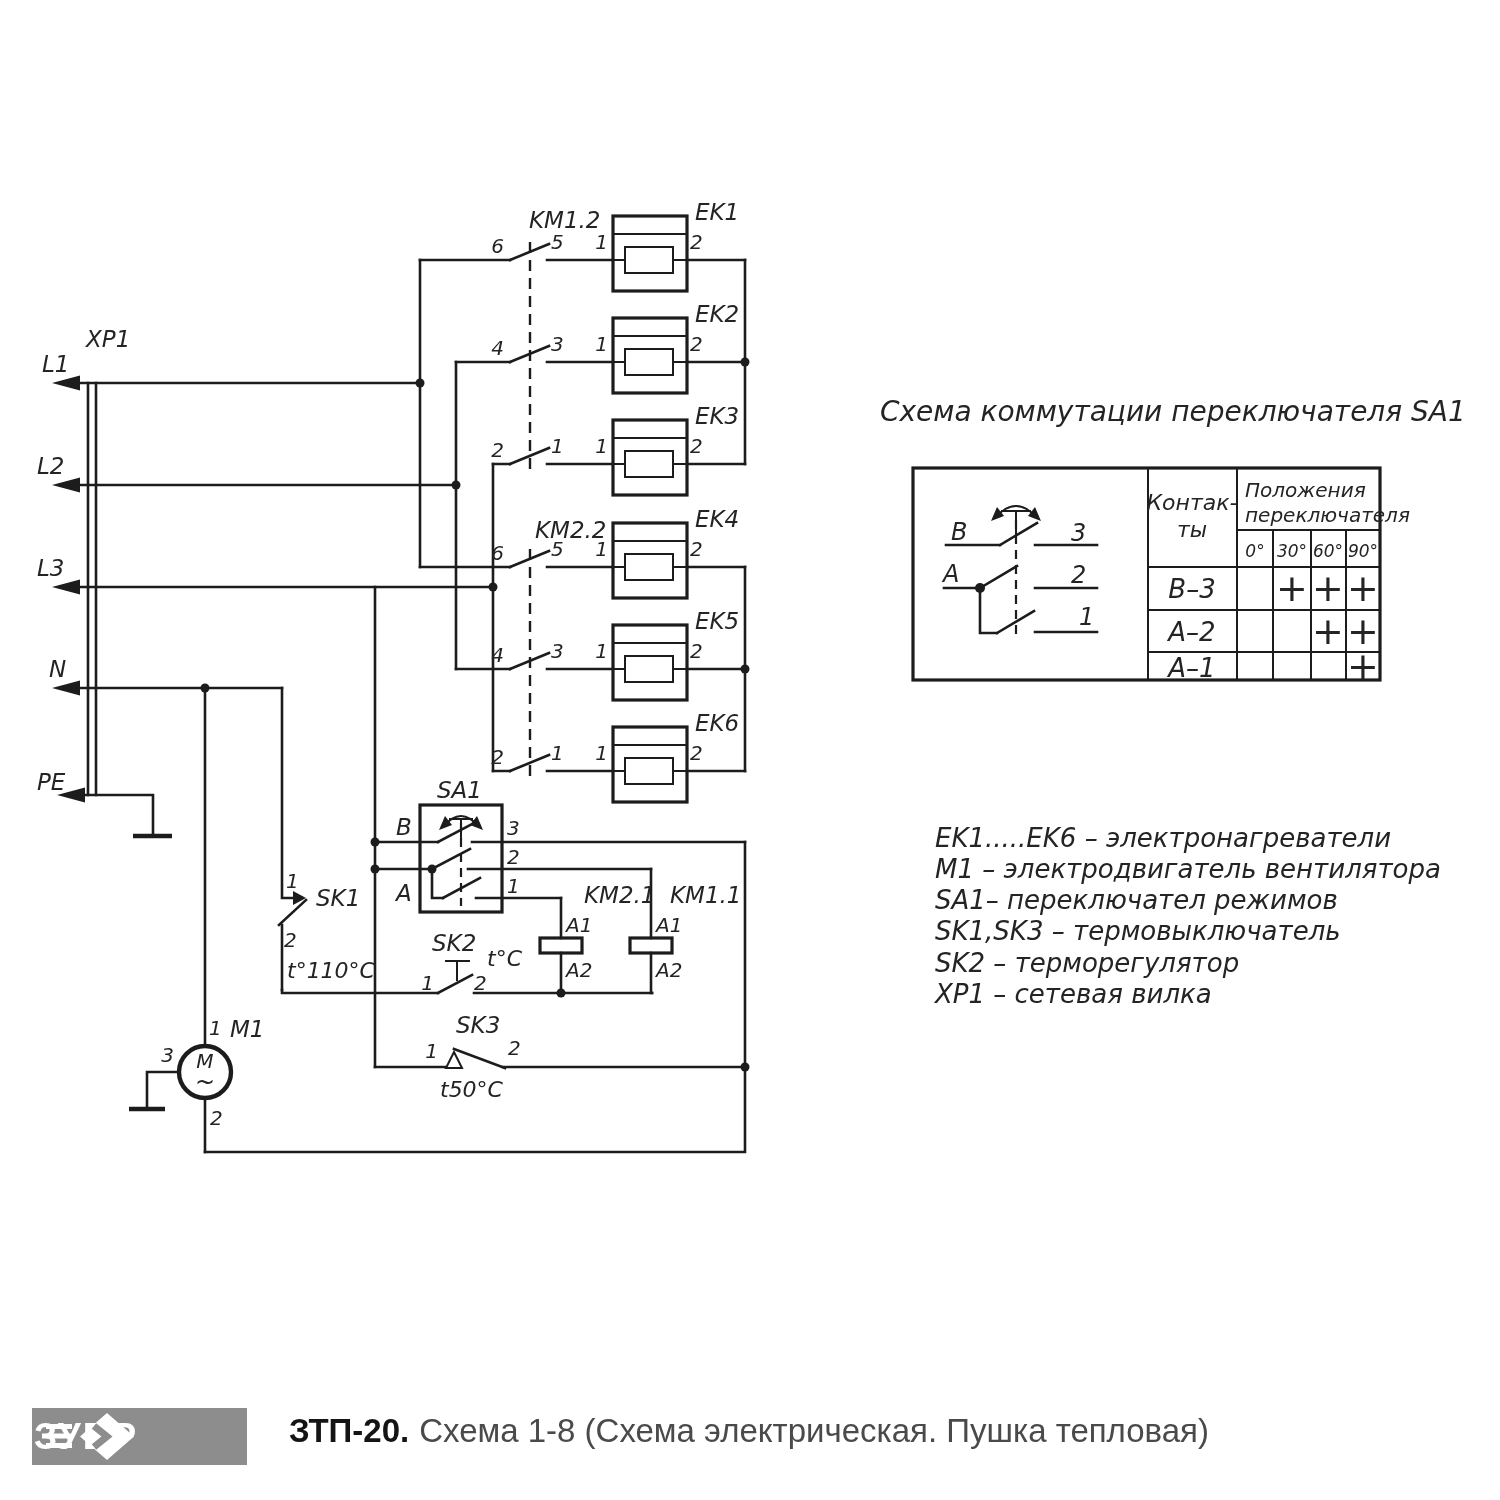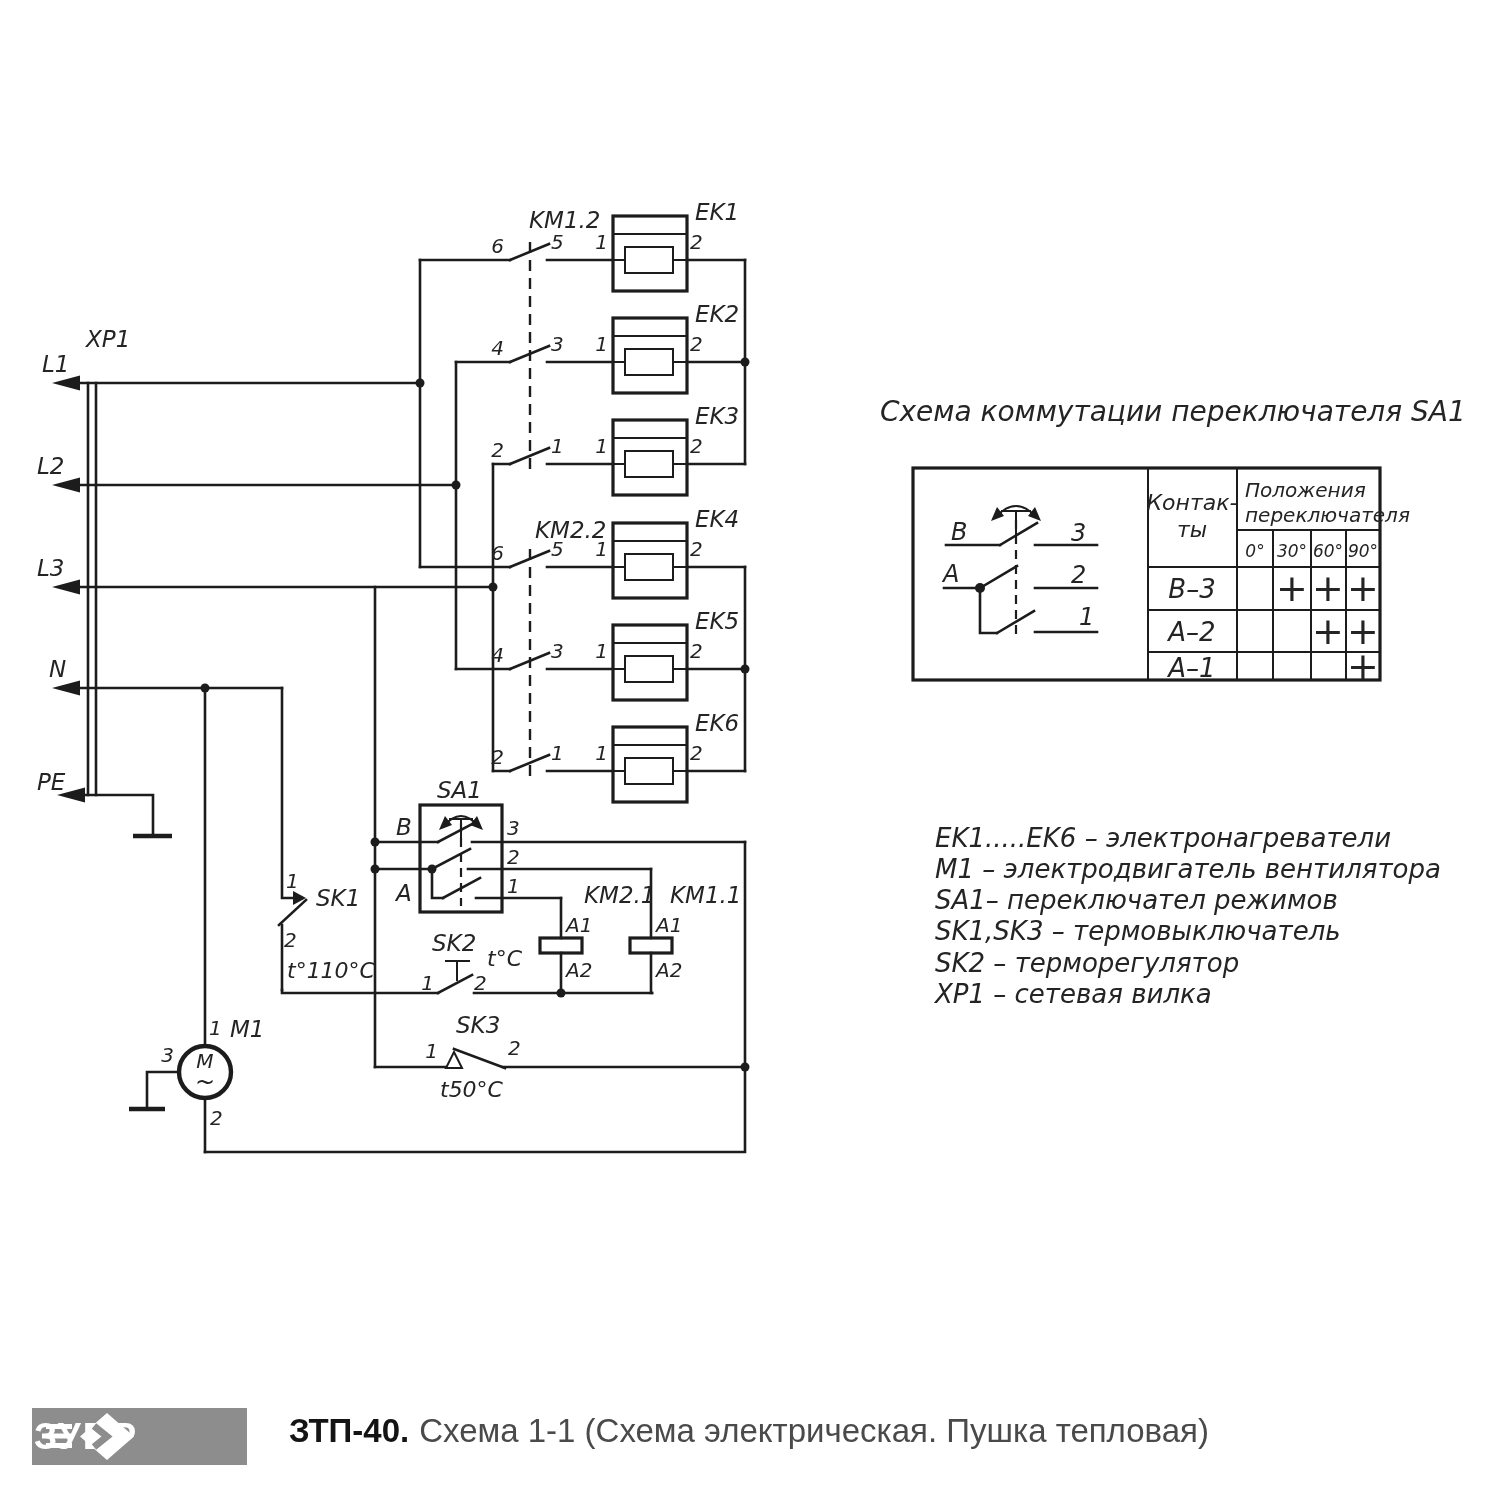--- a/index.html
+++ b/index.html
@@ -356,16 +356,16 @@
       <svg width="118" height="57" viewBox="0 0 118 57">
         <rect x="14" y="16" width="26" height="5" fill="#fff"></rect>
         <rect x="10" y="25.5" width="30" height="5" fill="#fff"></rect>
         <rect x="14" y="35" width="26" height="5" fill="#fff"></rect>
         <polygon points="48,28.5 75,5 102,28.5 75,52" fill="#fff"></polygon>
         <polyline points="62,18 75,28.5 62,39" fill="none" stroke="#8d8d8d" stroke-width="7"></polyline>
       </svg>
       <span id="zubr-text">ЗУБР</span>
     </div>
     <div id="footer-title">
-      <b>ЗТП-40.</b><span>Схема 1-1 (Схема электрическая. Пушка тепловая)</span>
+      <b>ЗТП-20.</b><span>Схема 1-8 (Схема электрическая. Пушка тепловая)</span>
     </div>
   </div>
 </div>
 
 </body></html>

